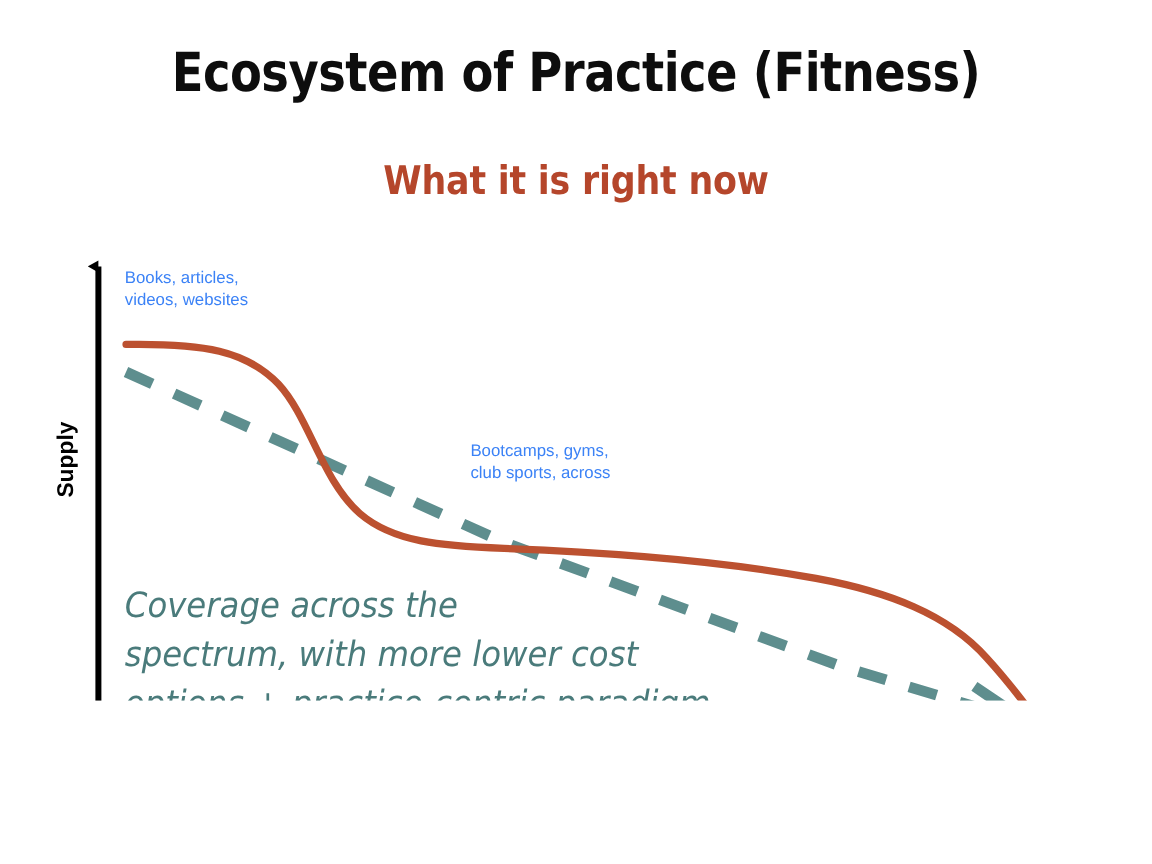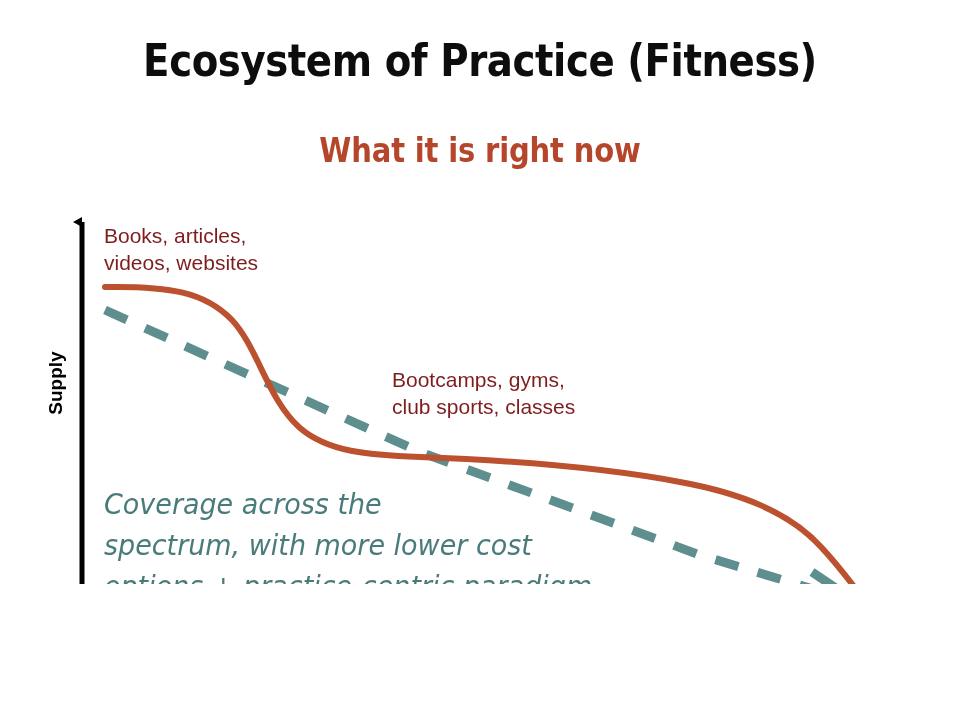--- a/index.html
+++ b/index.html
@@ -77,23 +77,23 @@
     width: 200px;
     text-align: center;
     font-size: 19px;
     font-weight: 700;
     color: #000000;
   }
 
   
   .callout {
     position: absolute;
-    font-size: 21px;
+    font-size: 14px;
     line-height: 1.30;
-    color: #7f1d1d;
+    color: #3b82f6;
     white-space: pre-line;
   }
   #callout-books    { left: 104px; top: 222px; }
   #callout-boot     { left: 392px; top: 366px; }
   #callout-personal { left: 815px; top: 456px; }
 
   #insight {
     position: absolute;
     left: 104px;
     top: 484px;
@@ -143,19 +143,19 @@
              C 740,493 790,512 822,548
              C 845,573 856,590 866,602" fill="none" stroke="#bc5130" stroke-width="6" stroke-linecap="round"></path>
   </svg>
 
   <div id="ylabel">Supply</div>
   <div id="xlabel">Cost</div>
 
   <div class="callout" id="callout-books">Books, articles,
 videos, websites</div>
   <div class="callout" id="callout-boot">Bootcamps, gyms,
-club sports, classes</div>
+club sports, across</div>
 
   <div id="insight">Coverage across the
 spectrum, with more lower cost
 options + practice-centric paradigm</div>
 
 </div>
 
 </body></html>

